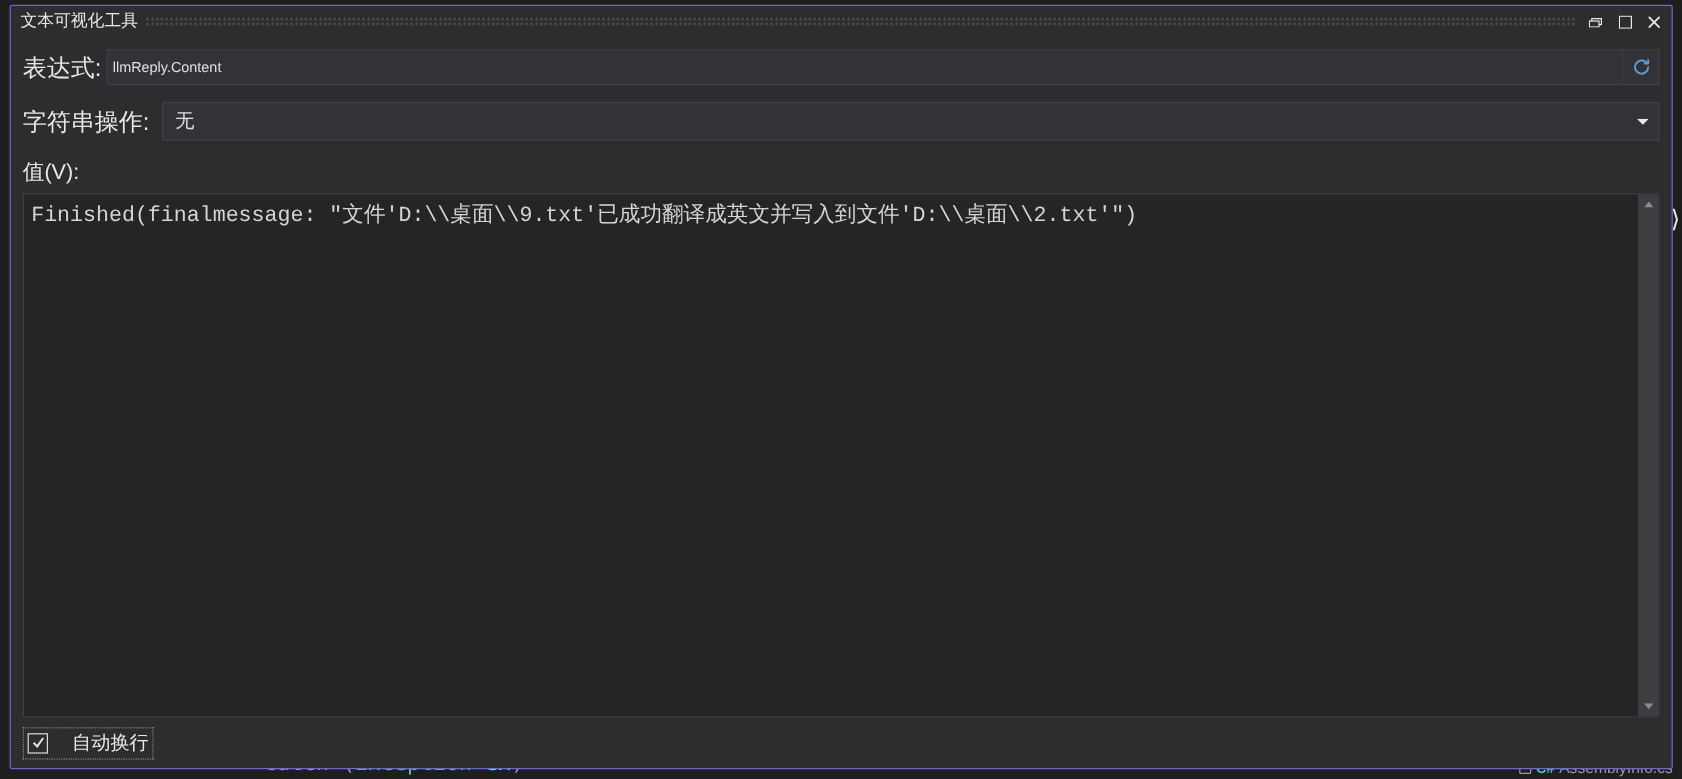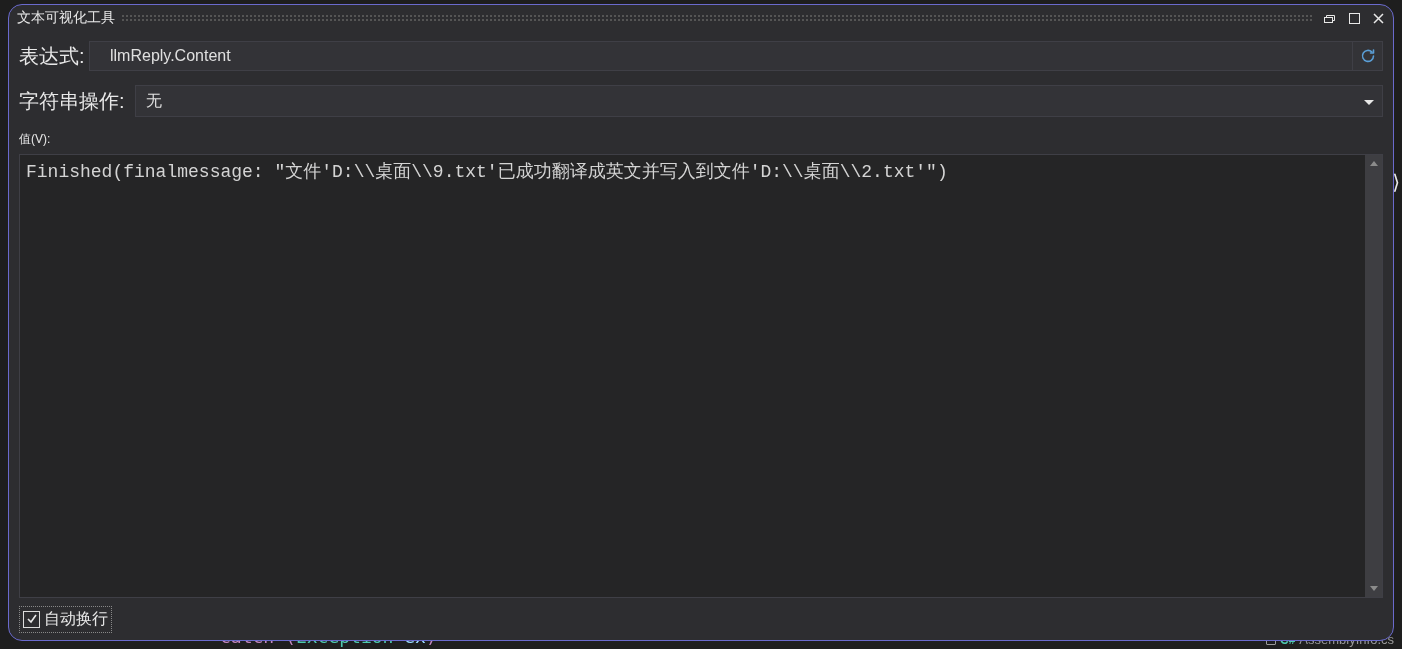--- a/index.html
+++ b/index.html
@@ -58,21 +58,21 @@
   }
 
   .dialog {
     position: absolute;
     left: 8px;
     top: 4px;
     width: 1386px;
     height: 637px;
     background: #2d2d30;
     border: 1px solid #6a6acd;
-    border-radius: 14px;
+    border-radius: 2px;
     display: flex;
     flex-direction: column;
   }
 
   
   .titlebar {
     height: 26px;
     display: flex;
     align-items: center;
     padding: 0 4px 0 8px;
@@ -121,30 +121,30 @@
     margin-bottom: 14px;
   }
   .row-label {
     font-size: 20px;
     color: #e8e8e8;
     padding-right: 4px;
     white-space: nowrap;
   }
   .expr-label { width: 70px; }
   .strop-label { width: 116px; }
-  .val-label { margin-bottom: 6px; font-size: 12px; }
+  .val-label { margin-bottom: 6px; font-size: 18px; }
 
   .expr-input {
     flex: 1;
     height: 30px;
     background: #333337;
     border: 1px solid #3f3f46;
     color: #e0e0e0;
-    font-size: 16px;
-    padding: 0 20px;
+    font-size: 12px;
+    padding: 0 4px;
     outline: none;
   }
   .refresh-btn {
     width: 30px;
     height: 30px;
     background: #333337;
     border: 1px solid #3f3f46;
     border-left: none;
     display: flex;
     align-items: center;
@@ -210,21 +210,21 @@
     display: flex;
     align-items: center;
     padding-top: 10px;
     padding-bottom: 4px;
     padding-left: 2px;
     height: 36px;
   }
   .checkbox-wrap {
     display: flex;
     align-items: center;
-    gap: 4px;
+    gap: 20px;
     cursor: pointer;
     outline: 1px dotted #888;
     outline-offset: 1px;
     padding: 1px 2px;
   }
   .checkbox {
     width: 17px;
     height: 17px;
     border: 1px solid #dcdcdc;
     display: flex;

